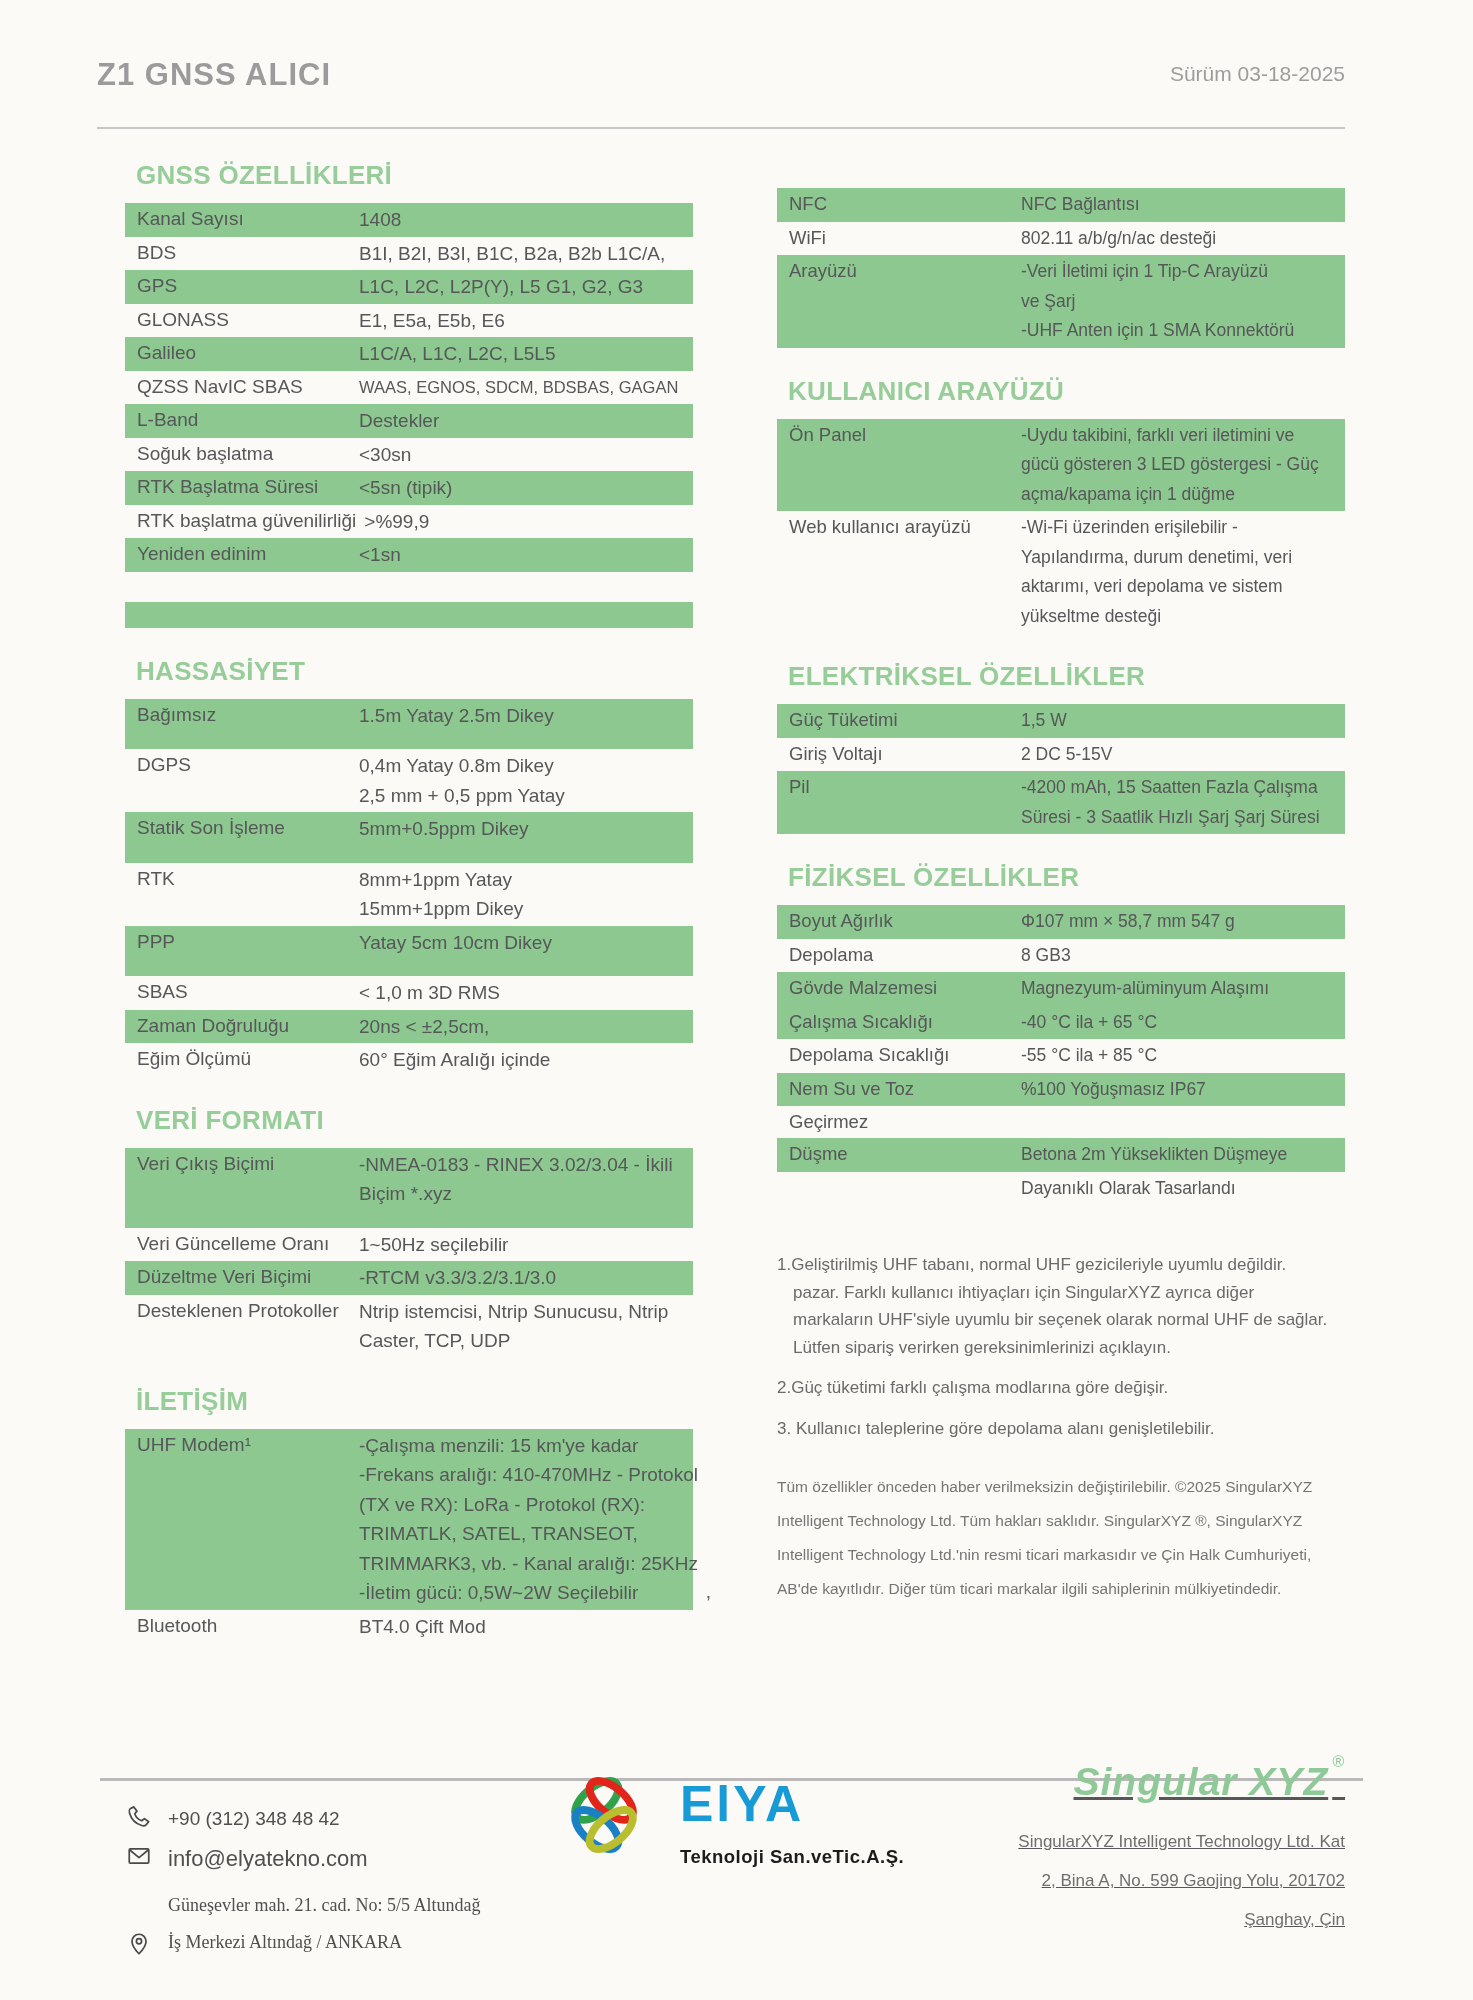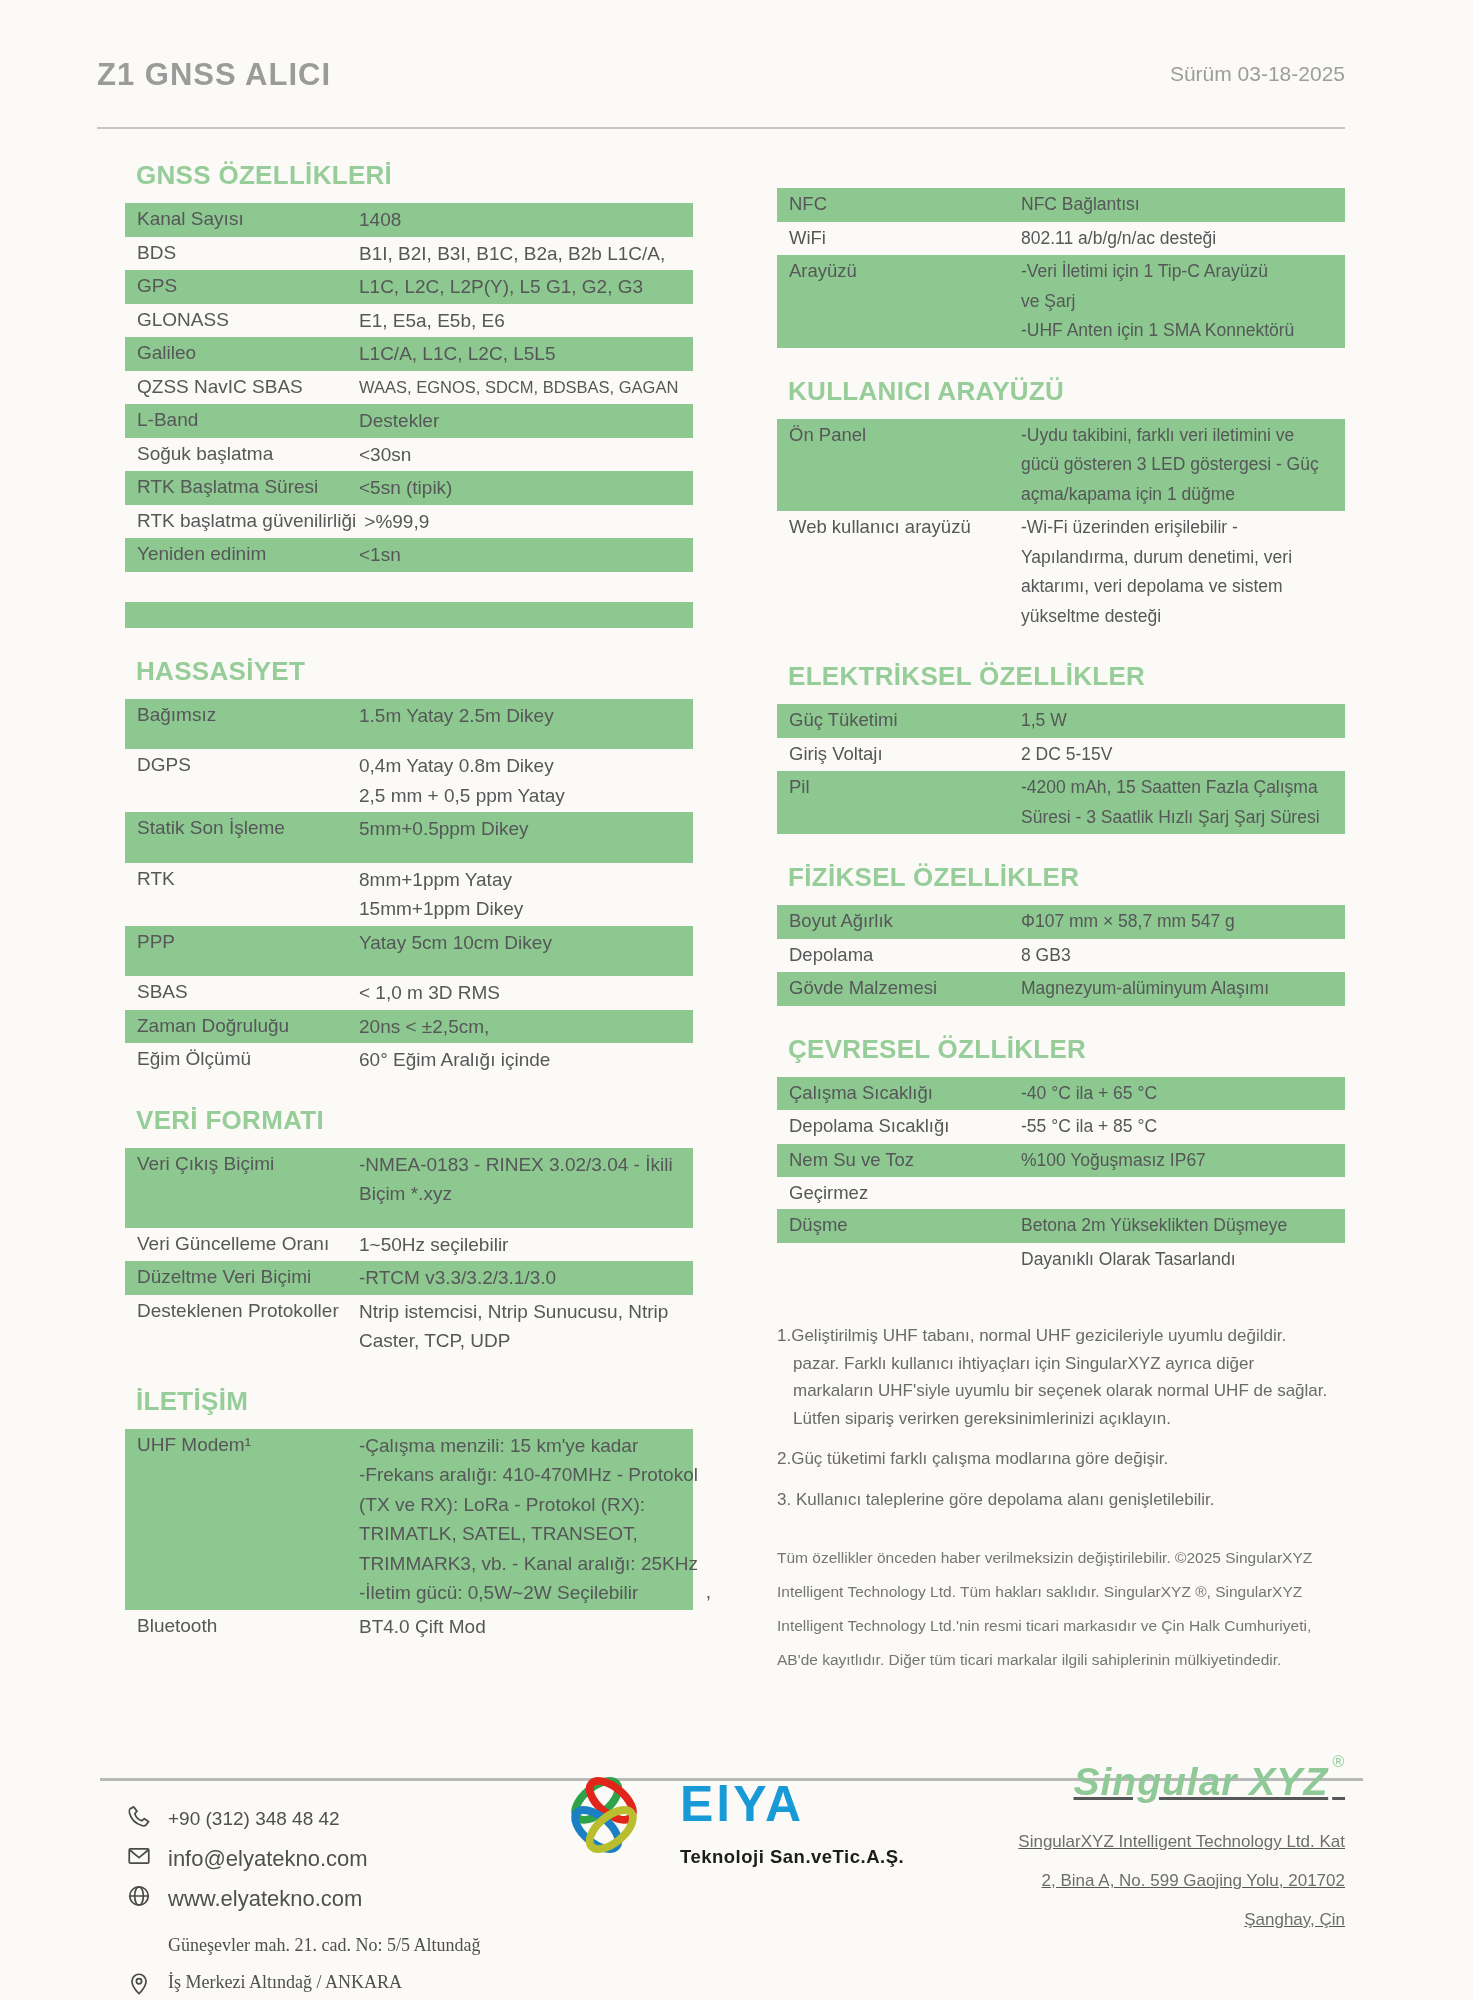--- a/index.html
+++ b/index.html
@@ -374,21 +374,20 @@
           </div>
         </div>
         <div class="spec-row shaded">
           <div class="spec-label">Gövde Malzemesi</div>
           <div class="spec-value">
             <div class="spec-line">Magnezyum-alüminyum Alaşımı</div>
           </div>
         </div>
       </div>
 
-    <h2>ÇEVRESEL ÖZLLİKLER</h2>
     <div class="spec-table">
         <div class="spec-row shaded">
           <div class="spec-label">Çalışma Sıcaklığı</div>
           <div class="spec-value">
             <div class="spec-line">-40 °C ila + 65 °C</div>
           </div>
         </div>
         <div class="spec-row">
           <div class="spec-label">Depolama Sıcaklığı</div>
           <div class="spec-value">
@@ -446,30 +445,20 @@
       <span class="contact-text">+90 (312) 348 48 42</span>
     </div>
     <div class="contact-row">
       <span class="contact-icon">
         <svg class="icon" width="26" height="26" viewBox="0 0 24 24">
           <rect x="3" y="5.5" width="18" height="13" rx="1"></rect>
           <path d="M3.5 6.5 L12 13.5 L20.5 6.5"></path>
         </svg>
       </span>
       <span class="contact-text">info@elyatekno.com</span>
-    </div>
-    <div class="contact-row">
-      <span class="contact-icon">
-        <svg class="icon" width="26" height="26" viewBox="0 0 24 24">
-          <circle cx="12" cy="12" r="8.5"></circle>
-          <ellipse cx="12" cy="12" rx="4" ry="8.5"></ellipse>
-          <path d="M3.5 12 h17"></path>
-        </svg>
-      </span>
-      <span class="contact-text">www.elyatekno.com</span>
     </div>
     <div class="contact-row addr">
       <span class="contact-icon">
         <svg class="icon" width="26" height="26" viewBox="0 0 24 24">
           <path d="M12 3 a6.5 6.5 0 0 1 6.5 6.5 C18.5 14.5 12 21 12 21 S5.5 14.5 5.5 9.5 A6.5 6.5 0 0 1 12 3 z"></path>
           <circle cx="12" cy="9.5" r="2.4"></circle>
         </svg>
       </span>
       <span class="contact-text">Güneşevler mah. 21. cad. No: 5/5 Altundağ
 İş Merkezi Altındağ / ANKARA</span>

